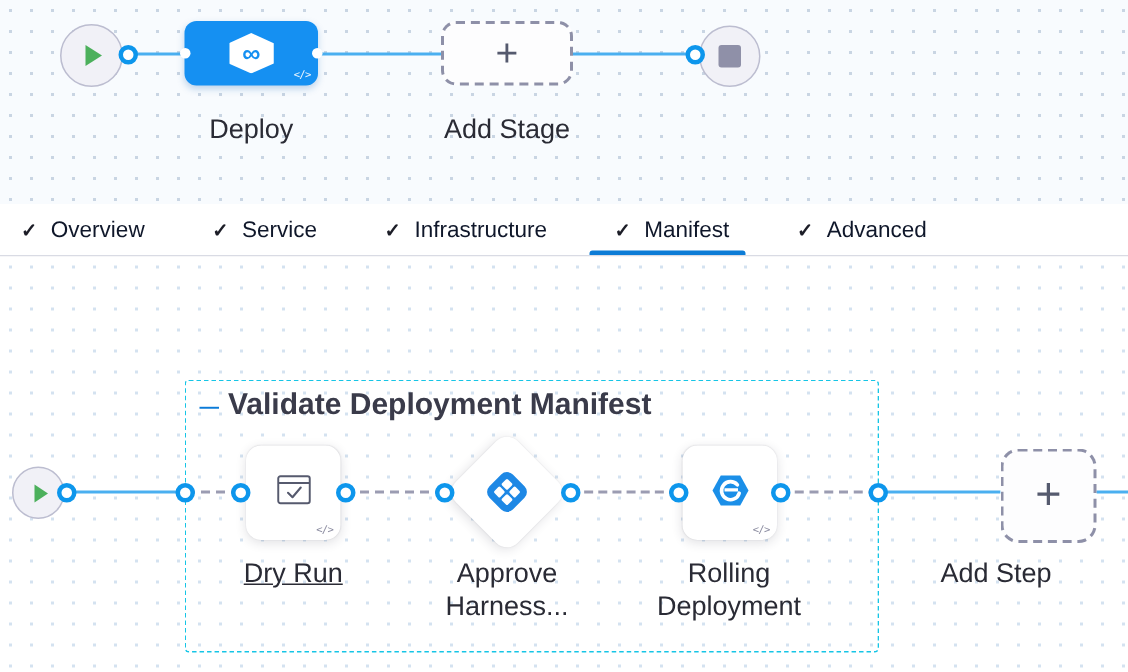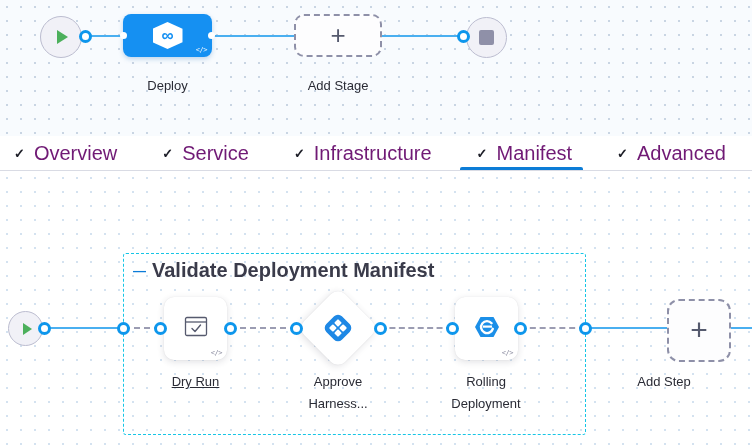--- a/index.html
+++ b/index.html
@@ -35,21 +35,21 @@
   .stop-sq { width:15px; height:15px; background:#8f90a8; border-radius:2px; }
 
   .port {
     position:absolute; width:13px; height:13px; border-radius:50%;
     background:#fff; border:3px solid #0d96ec; z-index:5;
   }
   .line  { position:absolute; height:2px; background:#4aaff0; z-index:2; }
   .dline { position:absolute; height:0; border-top:2px dashed #9b9cb2; z-index:2; }
 
   .node-label {
-    position:absolute; text-align:center; font-size:13px; color:#2a2b35;
+    position:absolute; text-align:center; font-size:18px; color:#2a2b35;
     line-height:22px; z-index:4;
   }
 
   
   .deploy-stage {
     position:absolute; left:123px; top:14px; width:89px; height:43px;
     background:#1590f2; border-radius:8px; z-index:3;
     display:flex; align-items:center; justify-content:center;
     box-shadow:0 2px 5px rgba(21,98,180,0.25);
   }
@@ -75,21 +75,21 @@
   .plus { color:#555a6e; font-size:26px; font-weight:300; line-height:1; margin-top:-2px; }
 
   
   .tab-bar {
     position:absolute; left:0; top:136px; width:752px; height:35px;
     background:#fff; border-bottom:1px solid #d9dbe4;
     display:flex; align-items:center; gap:45px; padding-left:14px;
   }
   .tab { display:flex; align-items:center; gap:9px; height:100%; position:relative; cursor:pointer; }
   .tab .check { font-size:13px; font-weight:bold; color:#1c1d27; }
-  .tab .tab-label { font-size:20px; font-weight:500; color:#701a75; }
+  .tab .tab-label { font-size:15px; font-weight:500; color:#0f172a; }
   .tab.active::after {
     content:""; position:absolute; left:-17px; right:-11px; bottom:0; height:3px;
     background:#0c7cd6; border-radius:2px 2px 0 0;
   }
 
   
   .group-box {
     position:absolute; left:123px; top:82px; width:463px; height:182px;
     border:1px dashed #16c5e6; border-radius:3px; z-index:1;
   }

